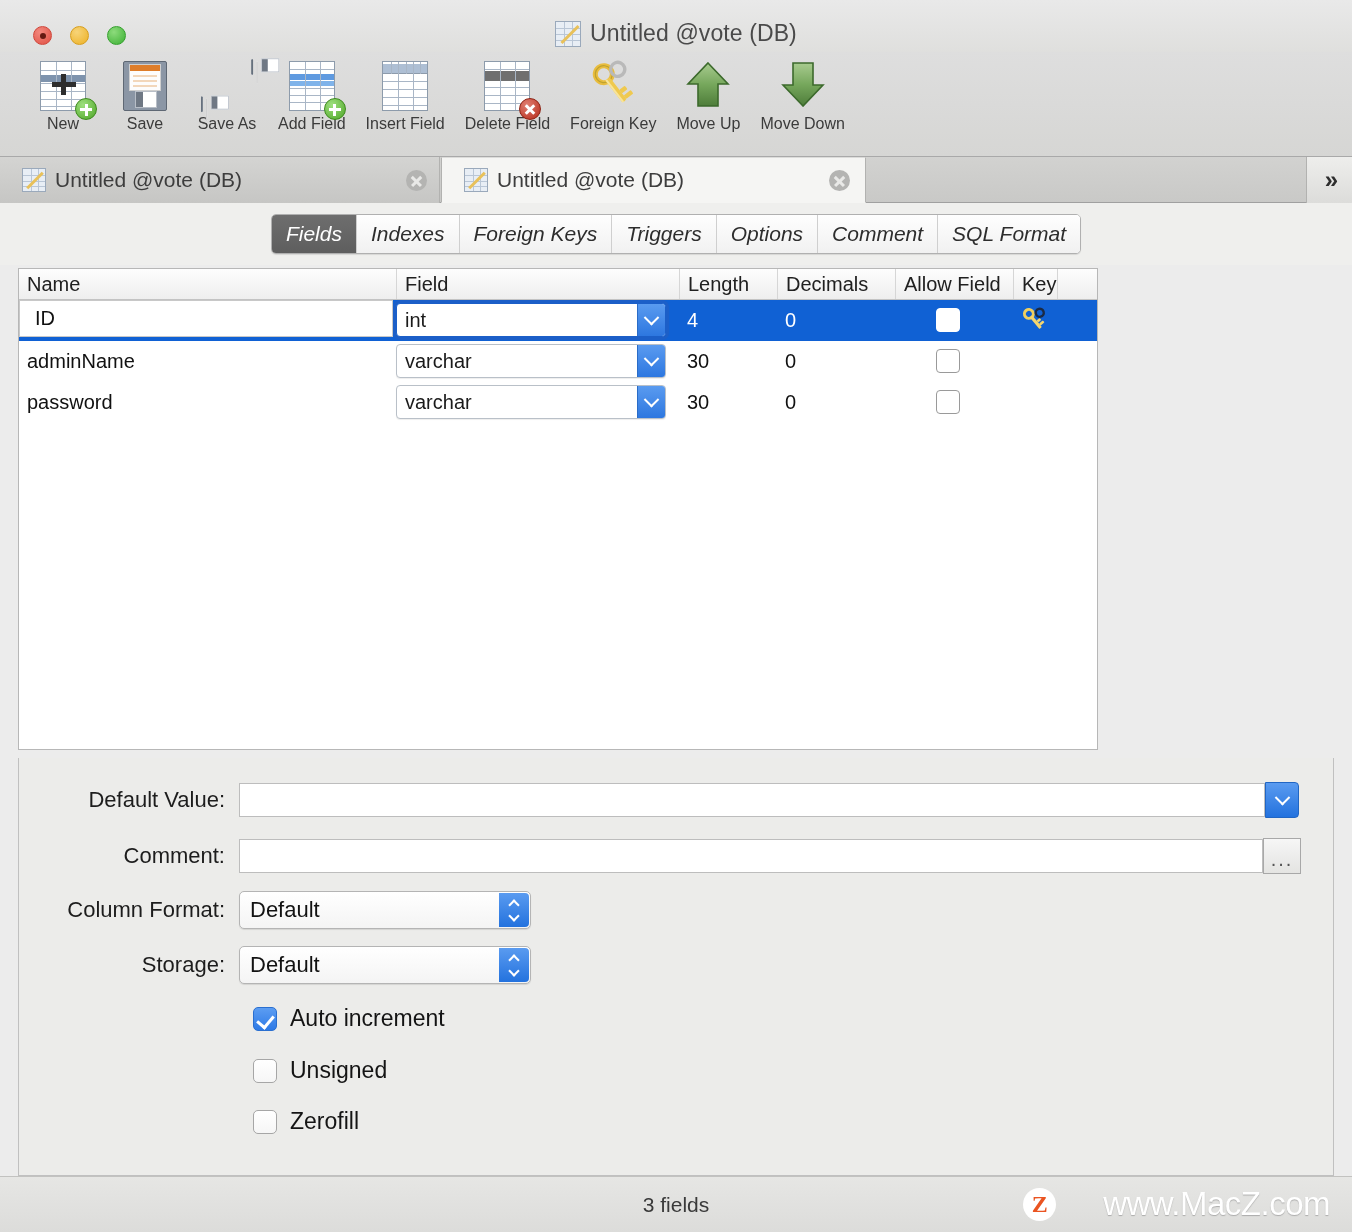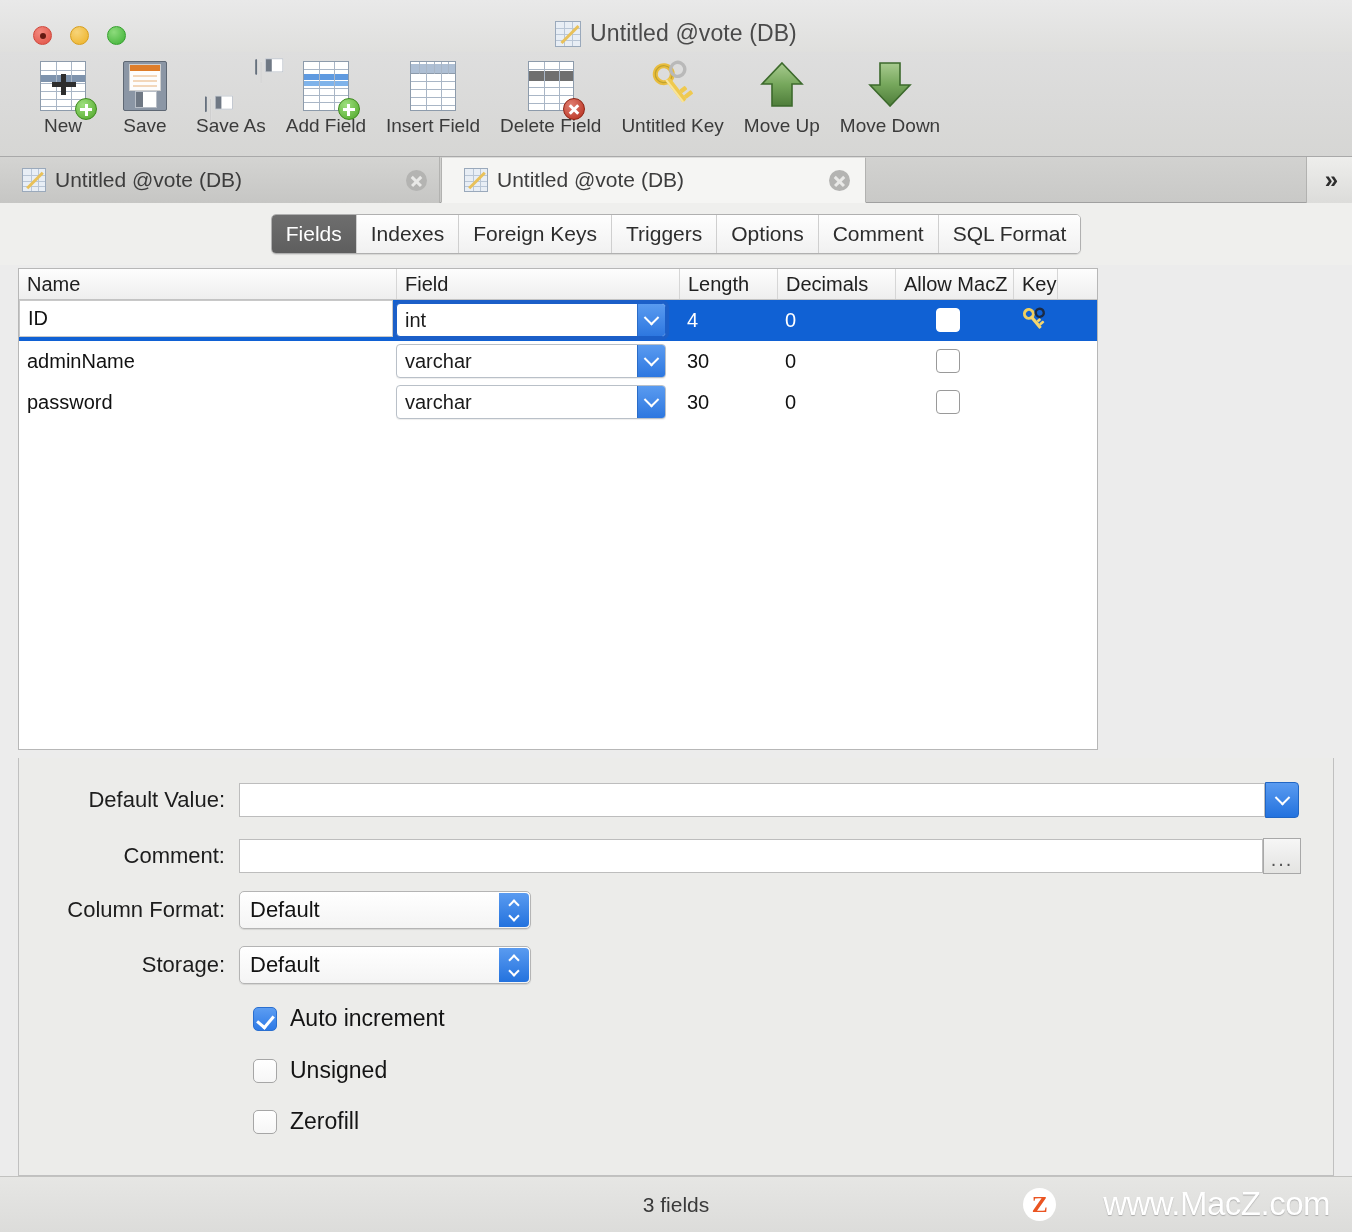--- a/index.html
+++ b/index.html
@@ -75,21 +75,21 @@
     display: flex; flex-direction: column; align-items: center;
     padding: 3px 10px 0 10px;
     cursor: default;
   }
   .tb-glyph {
     height: 62px; width: 62px;
     display: flex; align-items: center; justify-content: center;
     position: relative;
   }
   .tb-label {
-    font-size: 19px; color: #3b3b3b; white-space: nowrap; margin-top: -2px;
+    font-size: 16px; color: #3b3b3b; white-space: nowrap; margin-top: -2px;
   }
 
   
   .ico-grid {
     width: 46px; height: 50px;
     border: 1px solid #8d9bab;
     background: #ffffff;
     position: relative;
     overflow: hidden;
   }
@@ -230,20 +230,21 @@
     overflow: hidden;
     background: #fdfdfd;
     box-shadow: 0 1px 1px rgba(0,0,0,.10);
   }
   .seg {
     display: flex; align-items: center; justify-content: center;
     padding: 0 14px;
     font-size: 21px; color: #2d2d2d;
     border-right: 1px solid #cfcfcf;
     background: linear-gradient(to bottom, #fefefe, #f1f1f1);
+    font-style: italic;
   }
   .seg:last-child { border-right: none; }
   .seg.active {
     background: linear-gradient(to bottom, #6e6e6e, #5e5e5e);
     color: #ffffff;
   }
 
   
   #grid {
     position: absolute; left: 18px; top: 268px;
@@ -277,21 +278,21 @@
   }
   .grow.selected .gcell { color: #ffffff; }
 
   
   .name-edit {
     position: absolute; left: 0; top: 0;
     width: 374px; height: 37px;
     background: #ffffff;
     border: 1px solid #c8c8c8;
     display: flex; align-items: center;
-    padding-left: 8px;
+    padding-left: 15px;
     font-size: 20px; color: #111;
   }
 
   
   .combo {
     position: absolute;
     height: 34px;
     background: #ffffff;
     border: 1px solid #b9c0c8;
     border-radius: 4px;
@@ -599,21 +600,21 @@
             <rect x="23.3" y="17" width="5.4" height="28" rx="2" fill="#efc94f"></rect>
             <rect x="23.3" y="17" width="2" height="28" fill="#f8e49a"></rect>
             <rect x="28.5" y="33" width="7" height="4.4" rx="1" fill="#efc94f"></rect>
             <rect x="28.5" y="40" width="9" height="4.4" rx="1" fill="#efc94f"></rect>
           </g>
           <g transform="rotate(-20 30 16)">
             <circle cx="33" cy="10" r="7" fill="none" stroke="#b9b9b9" stroke-width="3.4"></circle>
           </g>
         </svg>
       </span>
-      <span class="tb-label">Untitled Key</span>
+      <span class="tb-label">Foreign Key</span>
     </div>
 
     <div class="tb-item">
       <span class="tb-glyph">
         <svg class="ico-arrow" viewBox="0 0 46 52">
           <defs>
             <linearGradient id="gUp" x1="0" y1="0" x2="0" y2="1">
               <stop offset="0" stop-color="#a8cb8f"></stop>
                 <stop offset="0.5" stop-color="#76a75c"></stop>
               <stop offset="1" stop-color="#4e7d3a"></stop>
@@ -685,21 +686,21 @@
     </div>
   </div>
 
   <div id="grid">
 
     <div id="grid-head">
       <div class="hcell first" style="left:0;   width:377px;">Name</div>
       <div class="hcell" style="left:377px;width:283px;">Field</div>
       <div class="hcell" style="left:660px;width:98px;">Length</div>
       <div class="hcell" style="left:758px;width:118px;">Decimals</div>
-      <div class="hcell" style="left:876px;width:118px;">Allow MacZ</div>
+      <div class="hcell" style="left:876px;width:118px;">Allow Field</div>
       <div class="hcell" style="left:994px;width:44px;">Key</div>
       <div class="hcell" style="left:1038px;width:276px;"></div>
     </div>
 
     <div class="grow selected">
       <div class="name-edit">ID</div>
 
       <div class="combo focused" style="left:377px; top:3px; width:270px;">
         <span>int</span>
         <span class="arrowbox">

